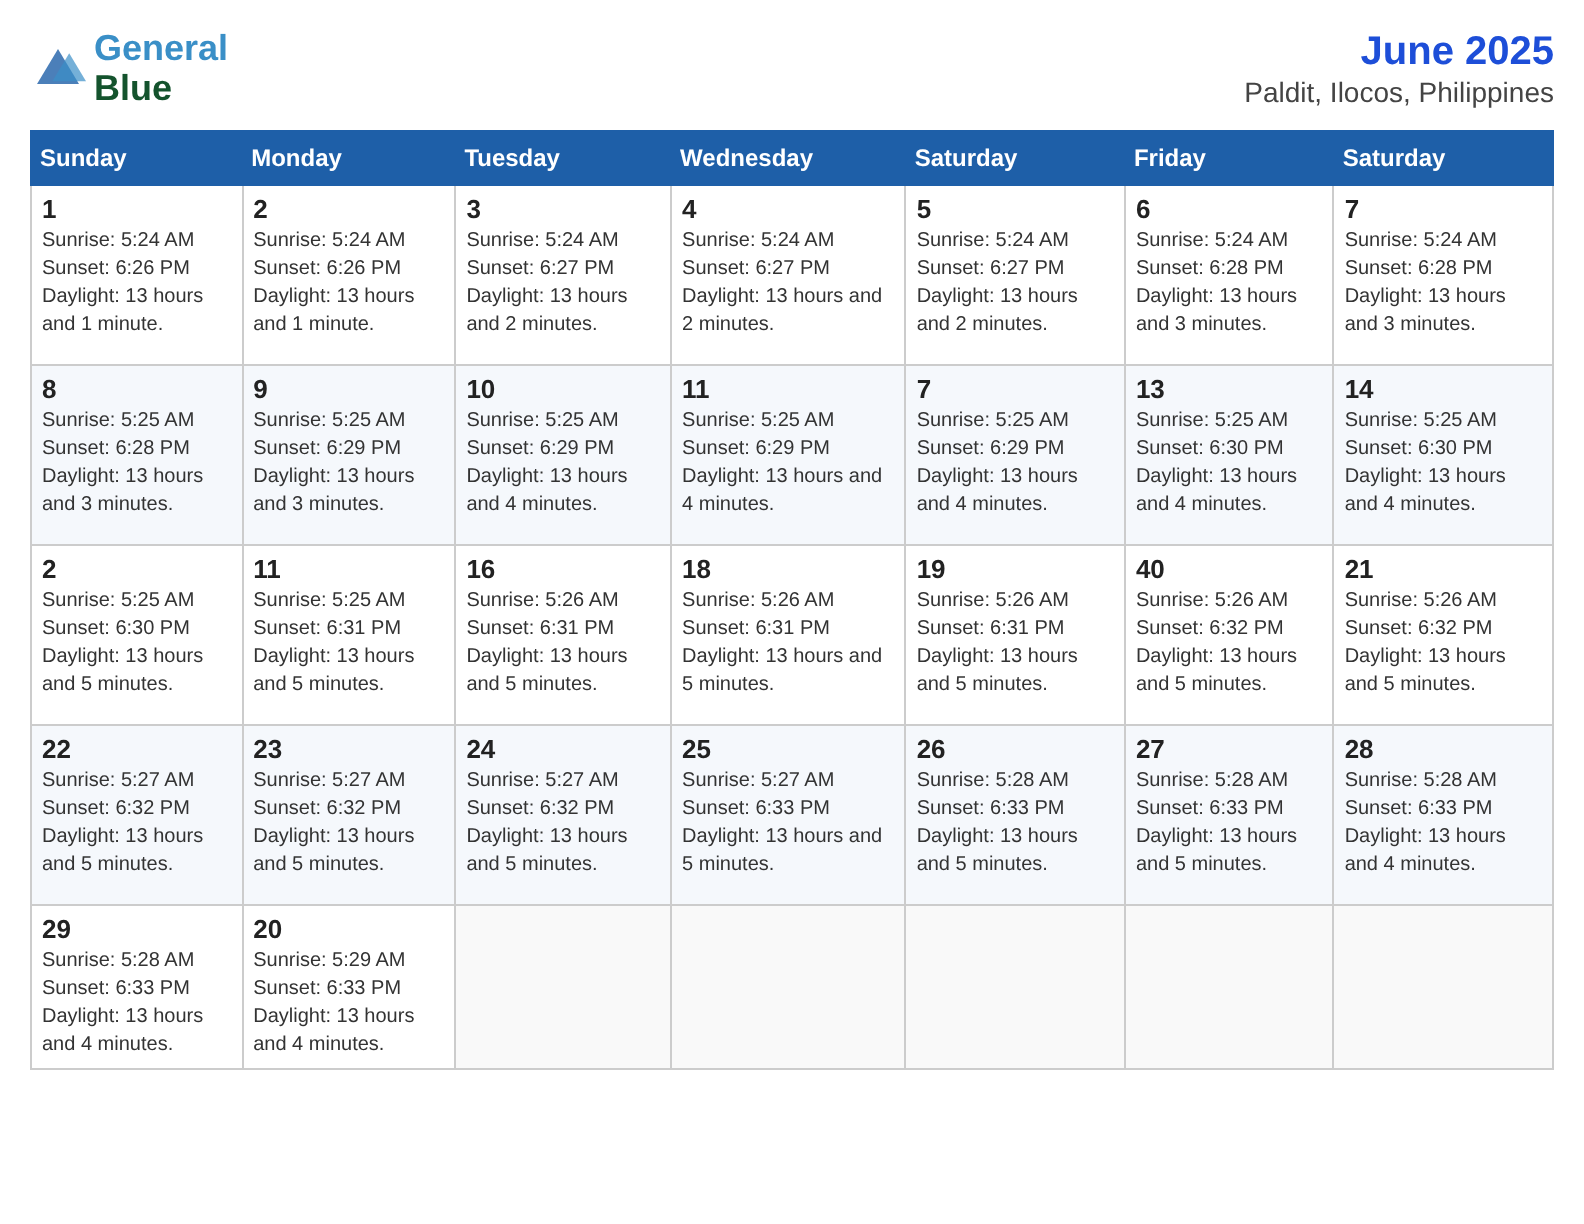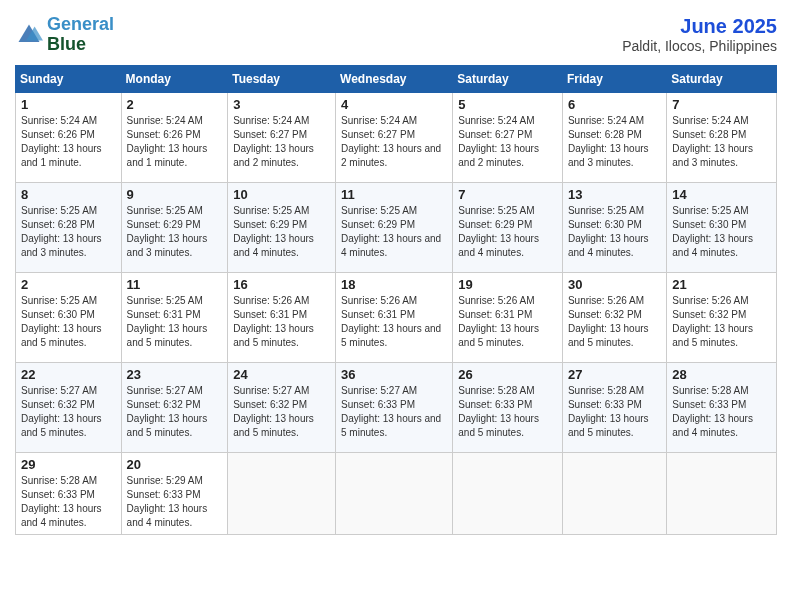--- a/index.html
+++ b/index.html
@@ -200,21 +200,21 @@
         </td>
         <td>
           <div class="day-number">18</div>
           <div class="day-info">Sunrise: 5:26 AM<br>Sunset: 6:31 PM<br>Daylight: 13 hours and 5 minutes.</div>
         </td>
         <td>
           <div class="day-number">19</div>
           <div class="day-info">Sunrise: 5:26 AM<br>Sunset: 6:31 PM<br>Daylight: 13 hours and 5 minutes.</div>
         </td>
         <td>
-          <div class="day-number">30</div>
+          <div class="day-number">40</div>
           <div class="day-info">Sunrise: 5:26 AM<br>Sunset: 6:32 PM<br>Daylight: 13 hours and 5 minutes.</div>
         </td>
         <td>
           <div class="day-number">21</div>
           <div class="day-info">Sunrise: 5:26 AM<br>Sunset: 6:32 PM<br>Daylight: 13 hours and 5 minutes.</div>
         </td>
       </tr>
       <tr>
         <td>
           <div class="day-number">22</div>
@@ -222,21 +222,21 @@
         </td>
         <td>
           <div class="day-number">23</div>
           <div class="day-info">Sunrise: 5:27 AM<br>Sunset: 6:32 PM<br>Daylight: 13 hours and 5 minutes.</div>
         </td>
         <td>
           <div class="day-number">24</div>
           <div class="day-info">Sunrise: 5:27 AM<br>Sunset: 6:32 PM<br>Daylight: 13 hours and 5 minutes.</div>
         </td>
         <td>
-          <div class="day-number">36</div>
+          <div class="day-number">25</div>
           <div class="day-info">Sunrise: 5:27 AM<br>Sunset: 6:33 PM<br>Daylight: 13 hours and 5 minutes.</div>
         </td>
         <td>
           <div class="day-number">26</div>
           <div class="day-info">Sunrise: 5:28 AM<br>Sunset: 6:33 PM<br>Daylight: 13 hours and 5 minutes.</div>
         </td>
         <td>
           <div class="day-number">27</div>
           <div class="day-info">Sunrise: 5:28 AM<br>Sunset: 6:33 PM<br>Daylight: 13 hours and 5 minutes.</div>
         </td>

